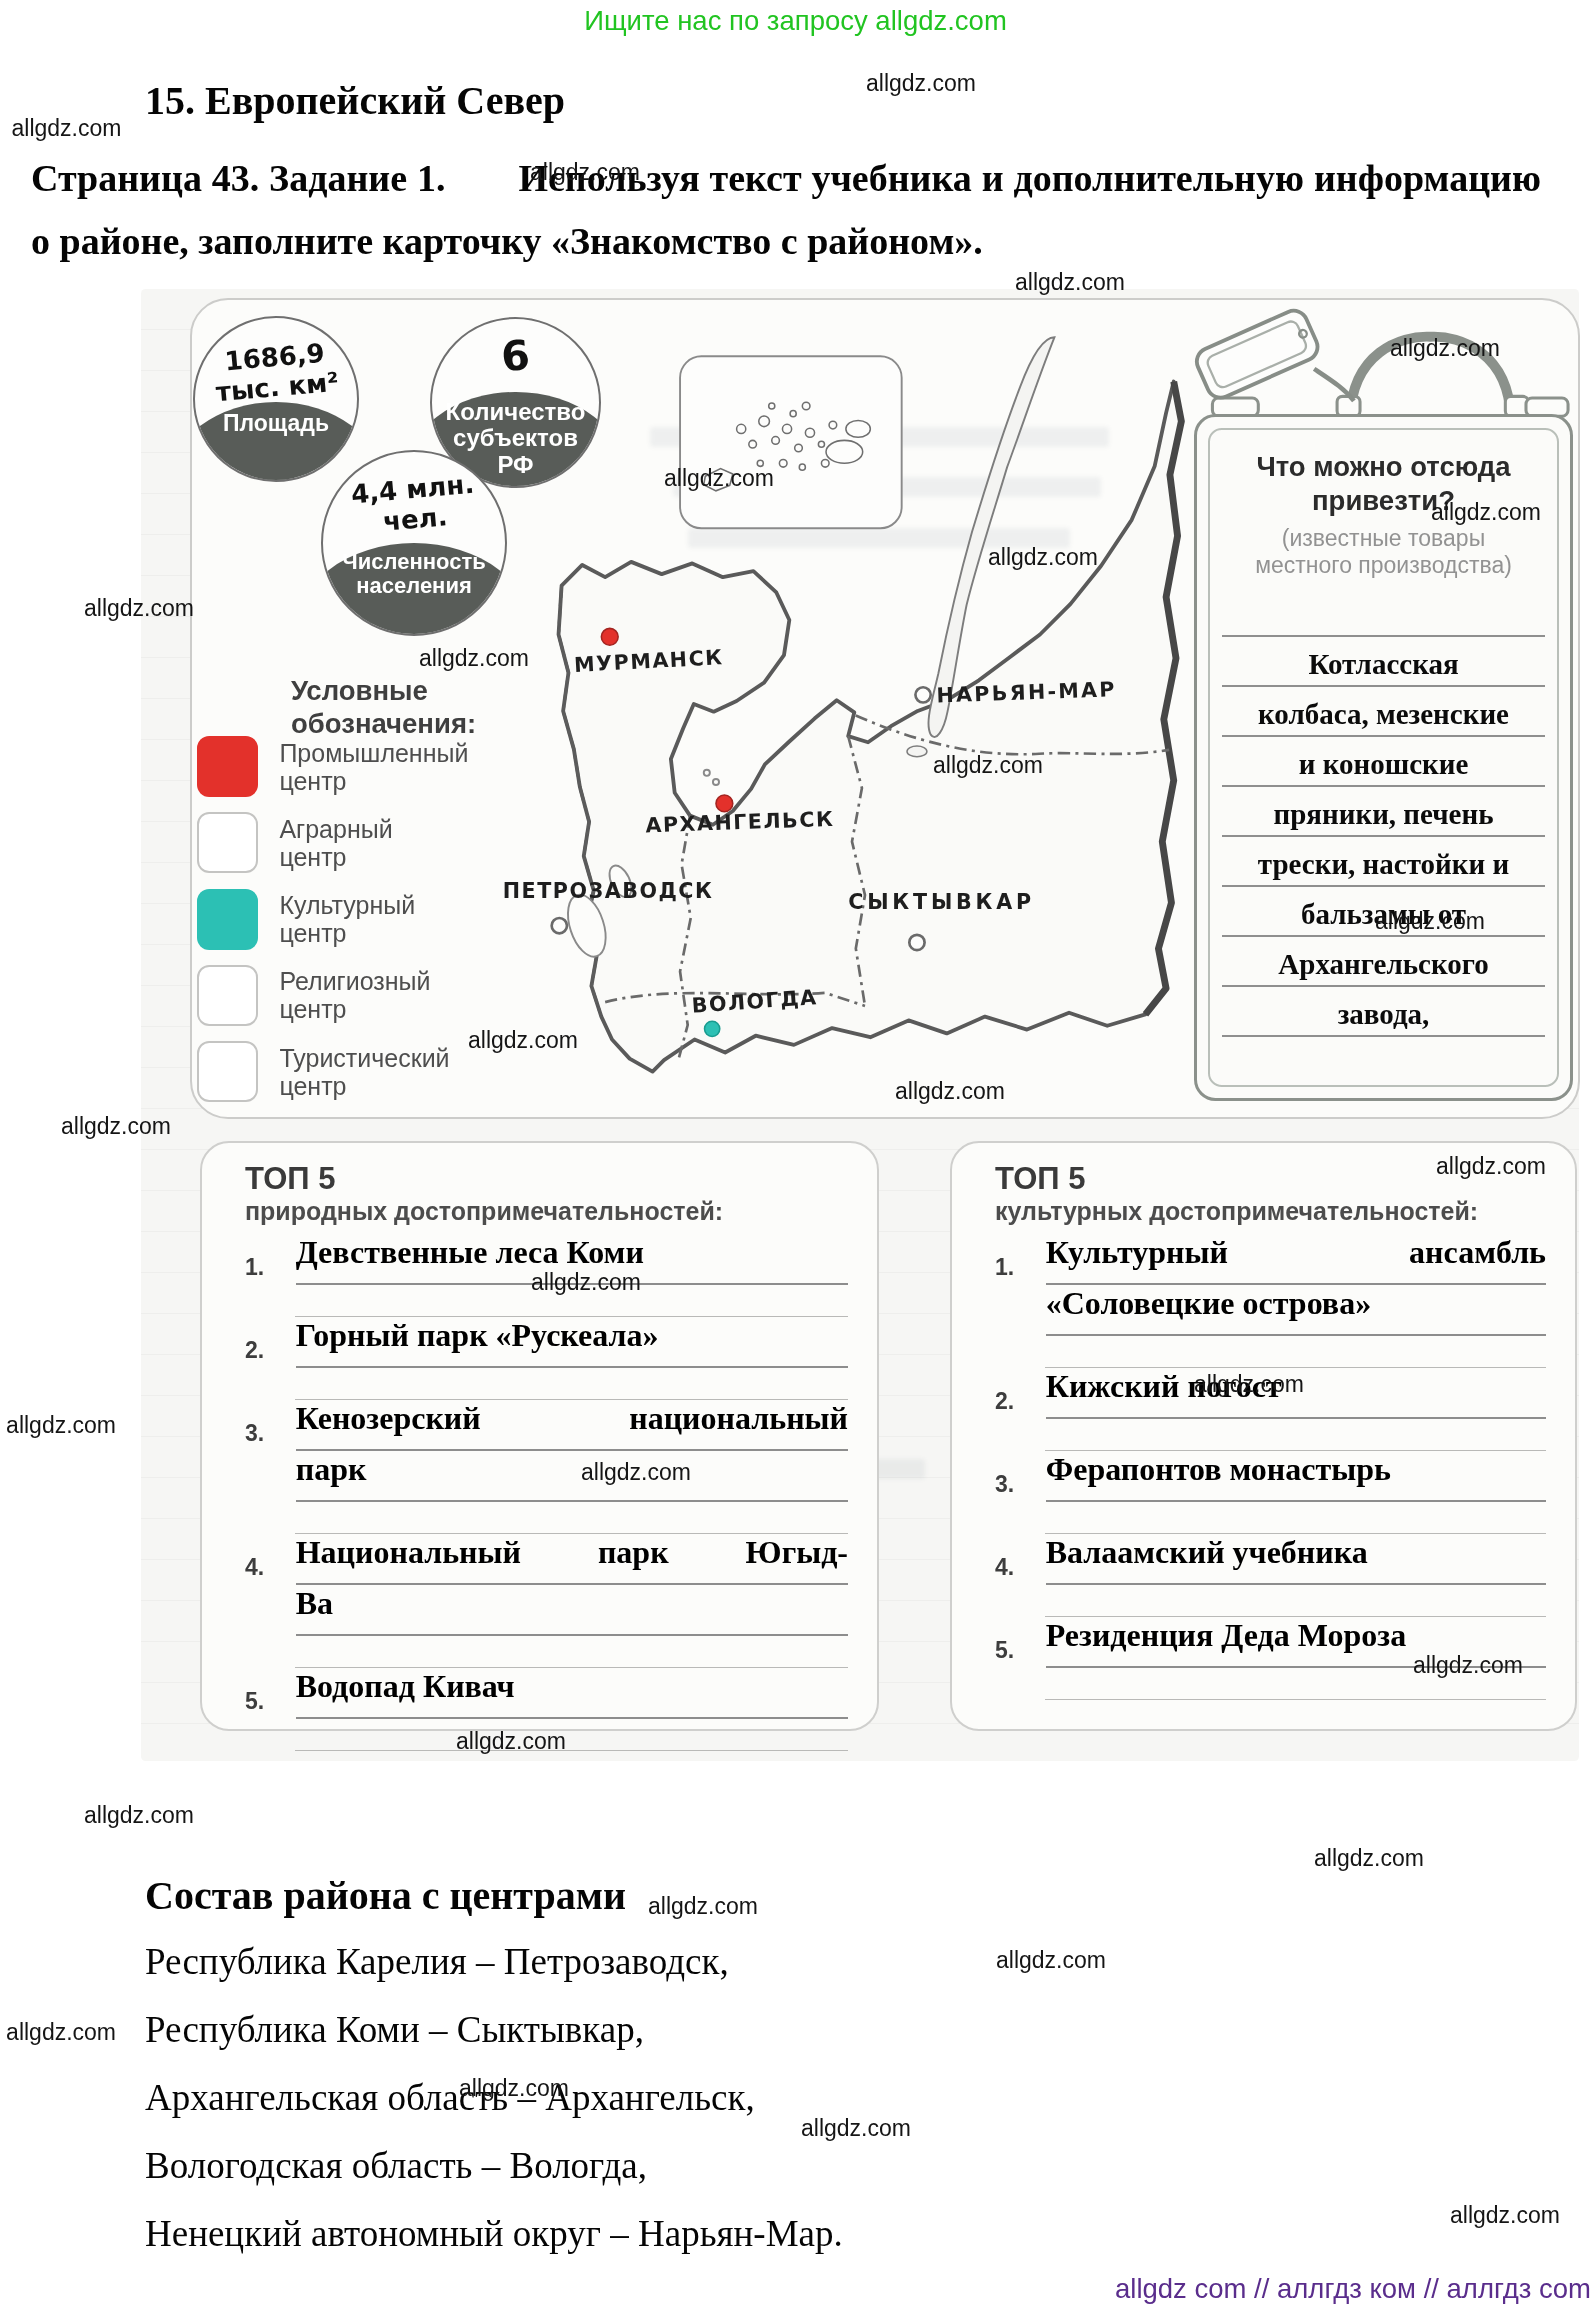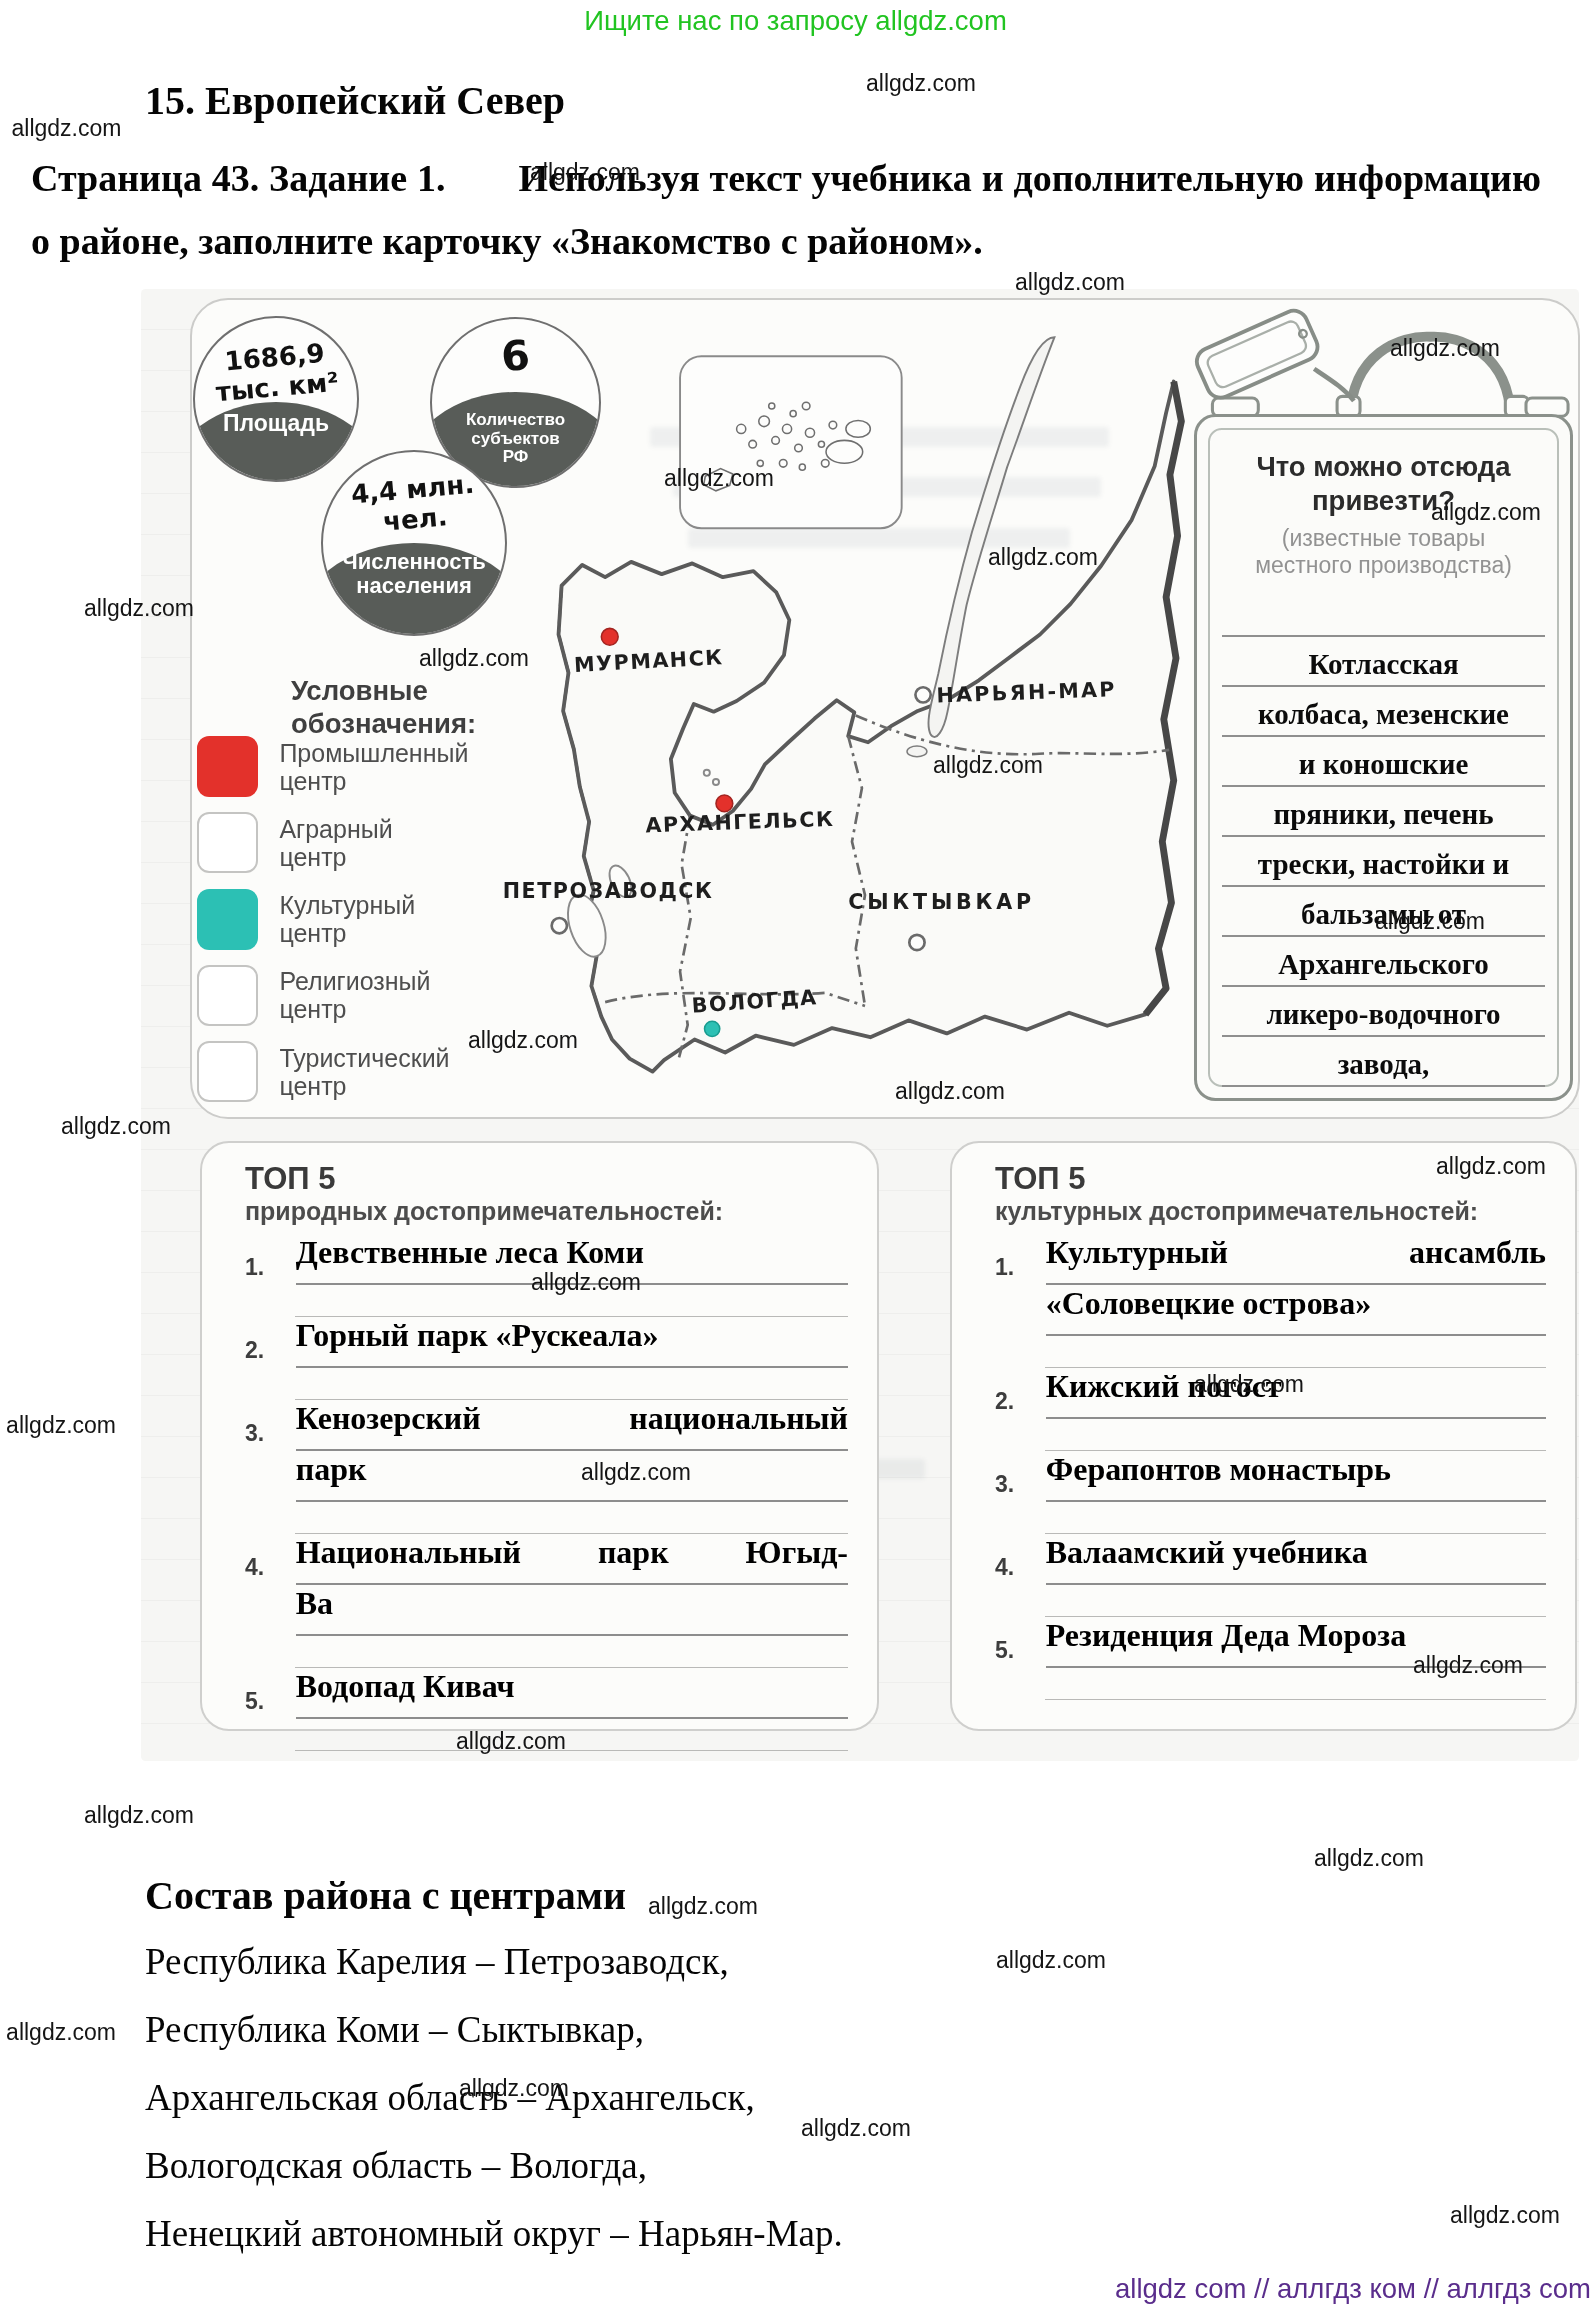--- a/index.html
+++ b/index.html
@@ -26,21 +26,21 @@
   .stat{position:absolute;border-radius:50%;background:#fdfdfc;border:2.3px solid #6f6f6f;
         overflow:hidden;z-index:3;}
   .stat .dark{position:absolute;width:132%;height:100%;left:-16%;border-radius:50%;background:#585c58;}
   .stat .val{position:absolute;top:0;left:0;width:100%;text-align:center;white-space:pre-line;
              font:700 26px "DejaVu Sans",sans-serif;color:#111;transform:rotate(-5deg);line-height:1.15;}
   .stat .lbl{position:absolute;left:0;width:100%;text-align:center;white-space:pre-line;
              font:700 23px "Liberation Sans",sans-serif;color:#ffffff;line-height:1.1;z-index:2;}
   #stat-area{left:193px;top:316px;width:162px;height:162px;}
   #stat-area .dark{top:52%;} #stat-area .val{top:24.5px;} #stat-area .lbl{top:93px;}
   #stat-subj{left:430px;top:317px;width:167px;height:167px;}
-  #stat-subj .dark{top:44%;} #stat-subj .val{top:13.8px;font-size:41px;} #stat-subj .lbl{top:92px;font-size:17px;}
+  #stat-subj .dark{top:44%;} #stat-subj .val{top:13.8px;font-size:41px;} #stat-subj .lbl{top:80px;font-size:24px;}
   #stat-pop{left:321px;top:450px;width:182px;height:182px;}
   #stat-pop .dark{top:50%;} #stat-pop .val{top:23px;} #stat-pop .lbl{top:98px;font-size:22px;}
 
   
   .legend-title{position:absolute;left:291px;top:674px;font:700 27.5px "Liberation Sans",sans-serif;
                 color:#3f3f3f;white-space:pre-line;line-height:1.2;z-index:3;}
   .legend{position:absolute;left:197px;top:736px;display:flex;flex-direction:column;gap:15.3px;z-index:3;}
   .leg-row{display:flex;align-items:center;gap:21.4px;height:61px;}
   .swatch{width:61px;height:61px;border-radius:12.2px;border:2.3px solid transparent;box-sizing:border-box;}
   .leg-lbl{font:400 25px "Liberation Sans",sans-serif;color:#4e4e4e;white-space:pre-line;line-height:1.12;}
@@ -252,21 +252,20 @@
 местного производства)</div>
       <div id="sv-lines">
           <div class="sv-line"></div>
           <div class="sv-line">Котласская</div>
           <div class="sv-line">колбаса, мезенские</div>
           <div class="sv-line">и коношские</div>
           <div class="sv-line">пряники, печень</div>
           <div class="sv-line">трески, настойки и</div>
           <div class="sv-line">бальзамы от</div>
           <div class="sv-line">Архангельского</div>
-          <div class="sv-line">ликеро-водочного</div>
           <div class="sv-line">завода,</div>
         </div>
     </div>
   </div>
 
   <div class="t5-box" id="t5-left">
     <div class="t5-title">ТОП 5</div>
     <div class="t5-sub">природных достопримечательностей:</div>
     <div id="t5-nat">
         <div class="t5-item">

